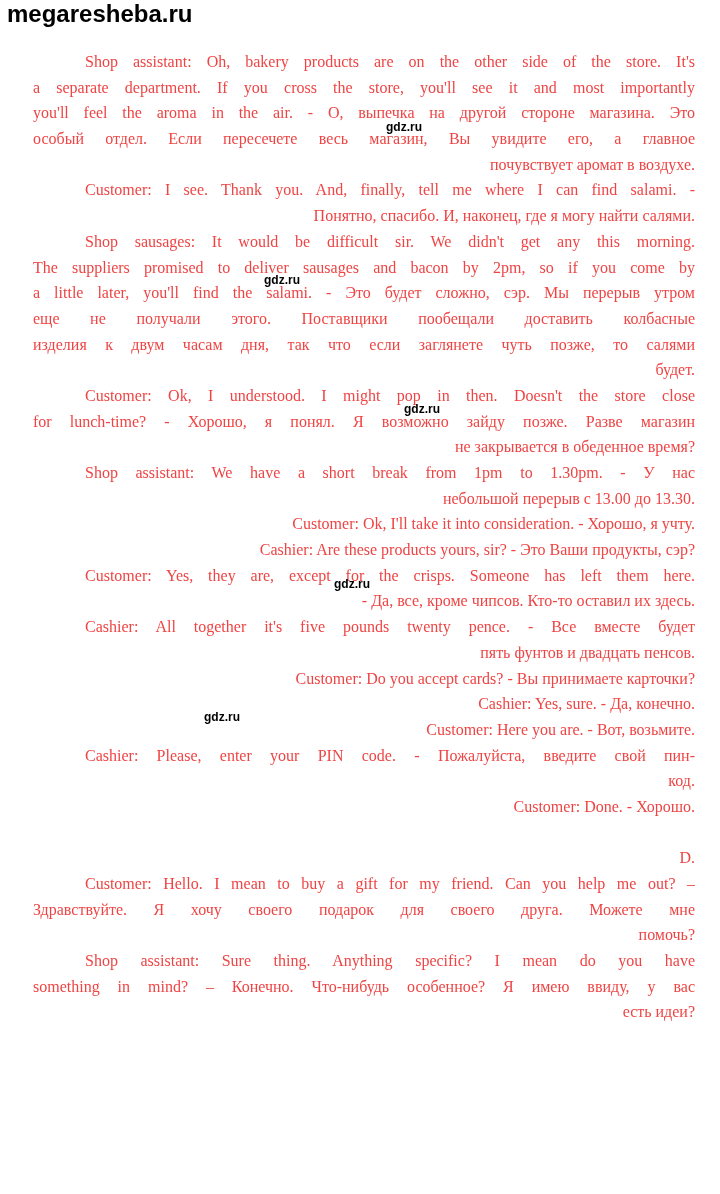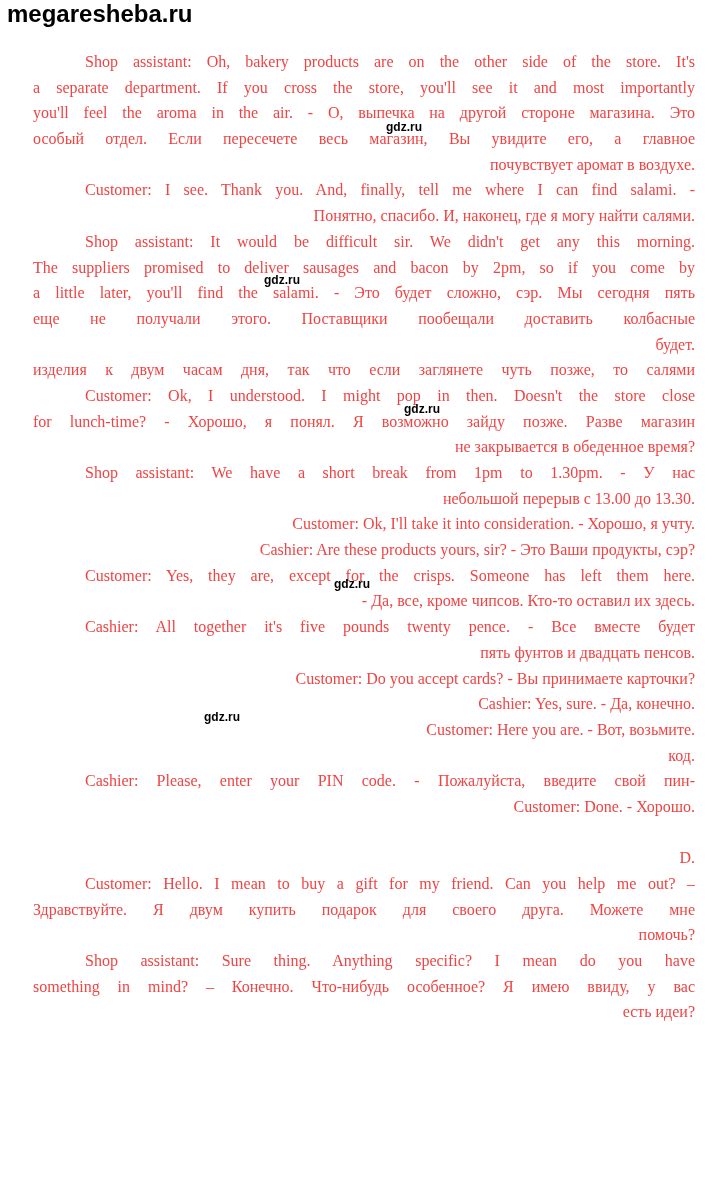--- a/index.html
+++ b/index.html
@@ -53,47 +53,47 @@
   <div class="site-header">megaresheba.ru</div>
 
   <div class="page-body" id="text-body">
       <div class="line j ind">Shop assistant: Oh, bakery products are on the other side of the store. It's</div>
       <div class="line j">a separate department. If you cross the store, you'll see it and most importantly</div>
       <div class="line j">you'll feel the aroma in the air. - О, выпечка на другой стороне магазина. Это</div>
       <div class="line j">особый отдел. Если пересечете весь магазин, Вы увидите его, а главное</div>
       <div class="line">почувствует аромат в воздухе.</div>
       <div class="line j ind">Customer: I see. Thank you. And, finally, tell me where I can find salami. -</div>
       <div class="line">Понятно, спасибо. И, наконец, где я могу найти салями.</div>
-      <div class="line j ind">Shop assistant: It would be difficult sir. We didn't get any this morning.</div>
+      <div class="line j ind">Shop sausages: It would be difficult sir. We didn't get any this morning.</div>
       <div class="line j">The suppliers promised to deliver sausages and bacon by 2pm, so if you come by</div>
-      <div class="line j">a little later, you'll find the salami. - Это будет сложно, сэр. Мы сегодня пять</div>
+      <div class="line j">a little later, you'll find the salami. - Это будет сложно, сэр. Мы перерыв утром</div>
       <div class="line j">еще не получали этого. Поставщики пообещали доставить колбасные</div>
+      <div class="line j">изделия к двум часам дня, так что если заглянете чуть позже, то салями</div>
       <div class="line">будет.</div>
-      <div class="line j">изделия к двум часам дня, так что если заглянете чуть позже, то салями</div>
       <div class="line j ind">Customer: Ok, I understood. I might pop in then. Doesn't the store close</div>
       <div class="line j">for lunch-time? -  Хорошо, я понял. Я возможно зайду позже. Разве магазин</div>
       <div class="line">не закрывается в обеденное время?</div>
       <div class="line j ind">Shop assistant: We have a short break from 1pm to 1.30pm. - У нас</div>
       <div class="line">небольшой перерыв с 13.00 до 13.30.</div>
       <div class="line ind">Customer: Ok, I'll take it into consideration. - Хорошо, я учту.</div>
       <div class="line ind">Cashier: Are these products yours, sir? - Это Ваши продукты, сэр?</div>
       <div class="line j ind">Customer: Yes, they are, except for the crisps. Someone has left them here.</div>
       <div class="line">- Да, все, кроме чипсов. Кто-то оставил их здесь.</div>
       <div class="line j ind">Cashier: All together it's five pounds twenty pence. - Все вместе будет</div>
       <div class="line">пять фунтов и двадцать пенсов.</div>
       <div class="line ind">Customer: Do you accept cards? - Вы принимаете карточки?</div>
       <div class="line ind">Cashier: Yes, sure. - Да, конечно.</div>
       <div class="line ind">Customer: Here you are. - Вот, возьмите.</div>
+      <div class="line j ind">Cashier: Please, enter your PIN code. - Пожалуйста, введите свой пин-</div>
       <div class="line">код.</div>
-      <div class="line j ind">Cashier: Please, enter your PIN code. - Пожалуйста, введите свой пин-</div>
       <div class="line ind">Customer: Done. - Хорошо.</div>
       <div class="line"></div>
       <div class="line">D.</div>
       <div class="line j ind">Customer: Hello. I mean to buy a gift for my friend. Can you help me out? –</div>
-      <div class="line j">Здравствуйте. Я двум купить подарок для своего друга. Можете мне</div>
+      <div class="line j">Здравствуйте. Я хочу своего подарок для своего друга. Можете мне</div>
       <div class="line">помочь?</div>
       <div class="line j ind">Shop assistant: Sure thing. Anything specific? I mean do you have</div>
       <div class="line j">something in mind? – Конечно. Что-нибудь особенное? Я имею ввиду, у вас</div>
       <div class="line">есть идеи?</div>
     </div>
 
   <div class="wm-layer" id="wm-layer">
       <div class="wm" style="left: 386px; top: 120px;">gdz.ru</div>
       <div class="wm" style="left: 264px; top: 273px;">gdz.ru</div>
       <div class="wm" style="left: 404px; top: 402px;">gdz.ru</div>

